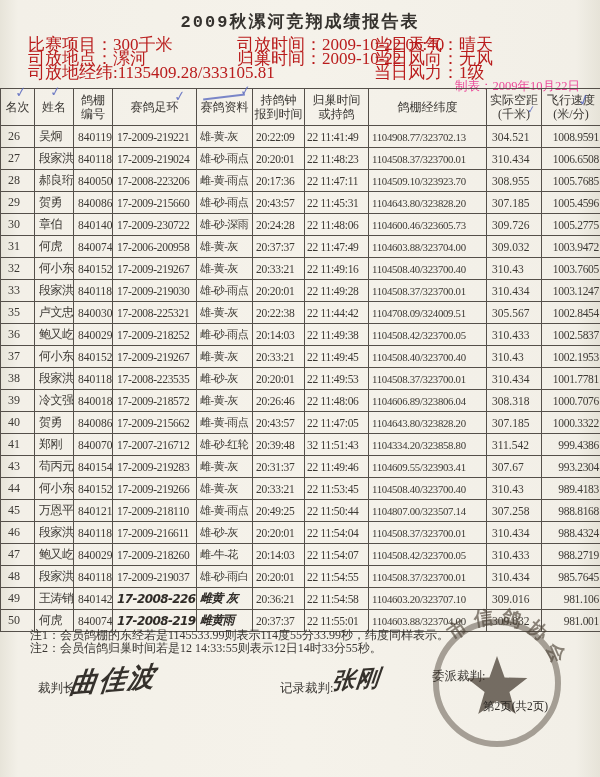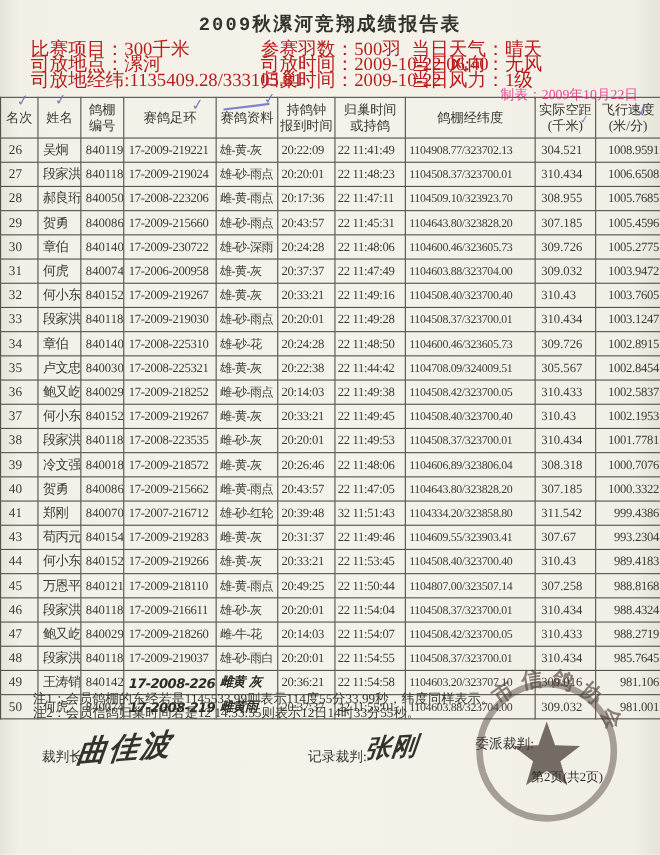--- a/index.html
+++ b/index.html
@@ -63,21 +63,20 @@
 <body>
 
 <div class="page-title">2009秋漯河竞翔成绩报告表</div>
 
 <div class="info-block info-left">
   <div>比赛项目：300千米</div>
   <div>司放地点：漯河</div>
   <div>司放地经纬:1135409.28/333105.81</div>
 </div>
 <div class="info-block info-mid">
-  <div>参赛羽数：500羽</div>
   <div>司放时间：2009-10-22 06:40</div>
   <div>归巢时间：2009-10-22</div>
 </div>
 <div class="info-block info-right">
   <div>当日天气：晴天</div>
   <div>当日风向：无风</div>
   <div>当日风力：1级</div>
 </div>
 <div class="info-made">制表：2009年10月22日</div>
 
@@ -205,32 +204,20 @@
     <td class="cl-loft">840118</td>
     <td class="cl-ring">17-2009-219030</td>
     <td class="cl-info">雄-砂-雨点</td>
     <td class="cl-clock">20:20:01</td>
     <td class="cl-return">22 11:49:28</td>
     <td class="cl-coords">1104508.37/323700.01</td>
     <td class="cl-dist">310.434</td>
     <td class="cl-speed">1003.1247</td>
   </tr>
         <tr>
-    <td class="cl-rank">34</td>
-    <td class="cl-name">章伯</td>
-    <td class="cl-loft">840140</td>
-    <td class="cl-ring">17-2008-225310</td>
-    <td class="cl-info">雄-砂-花</td>
-    <td class="cl-clock">20:24:28</td>
-    <td class="cl-return">22 11:48:50</td>
-    <td class="cl-coords">1104600.46/323605.73</td>
-    <td class="cl-dist">309.726</td>
-    <td class="cl-speed">1002.8915</td>
-  </tr>
-        <tr>
     <td class="cl-rank">35</td>
     <td class="cl-name">卢文忠</td>
     <td class="cl-loft">840030</td>
     <td class="cl-ring">17-2008-225321</td>
     <td class="cl-info">雄-黄-灰</td>
     <td class="cl-clock">20:22:38</td>
     <td class="cl-return">22 11:44:42</td>
     <td class="cl-coords">1104708.09/324009.51</td>
     <td class="cl-dist">305.567</td>
     <td class="cl-speed">1002.8454</td>

